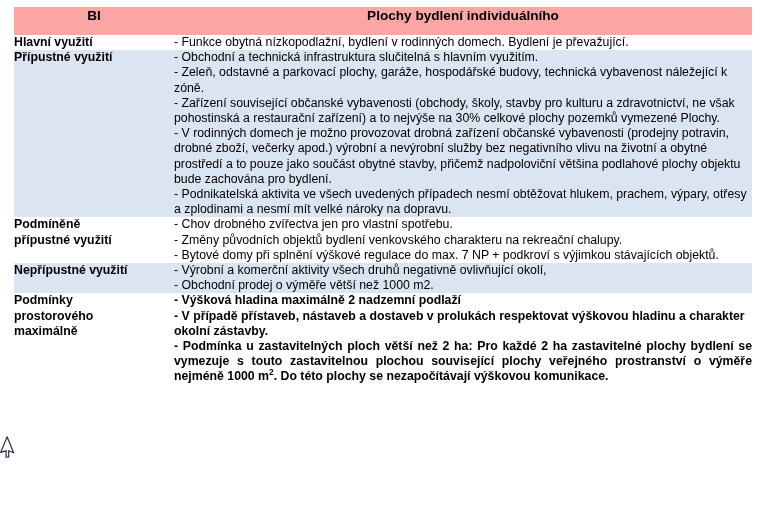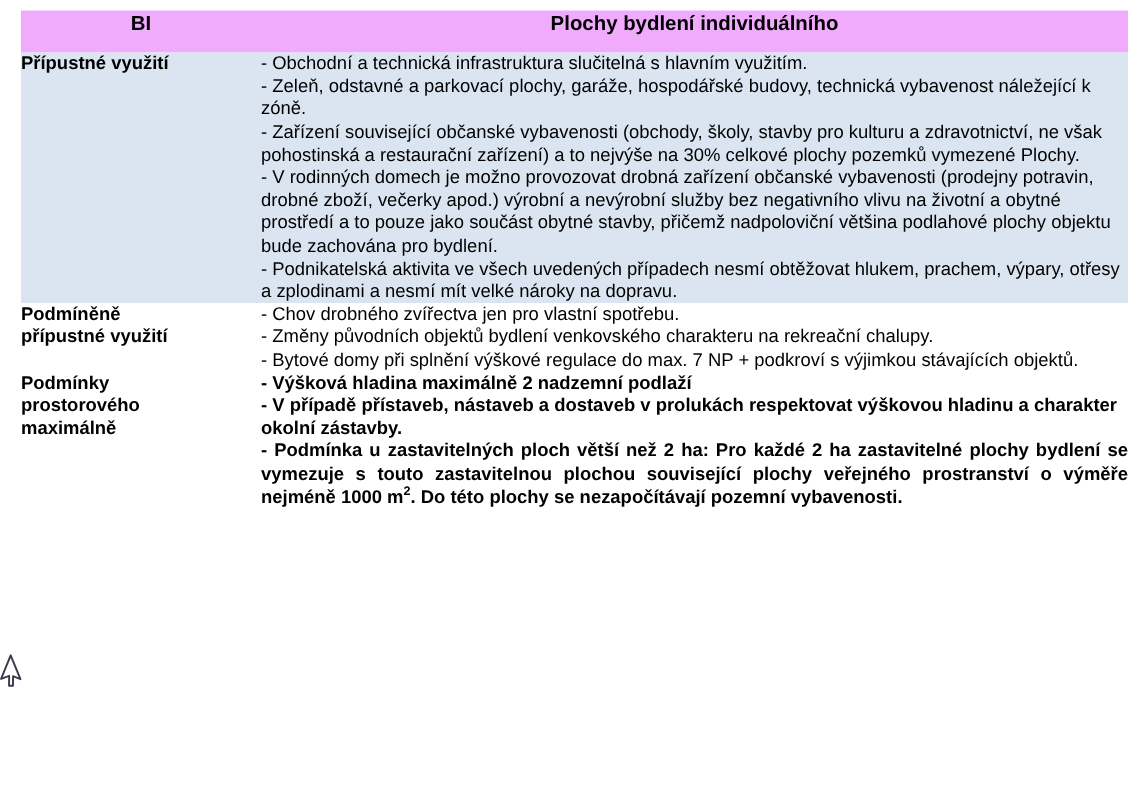--- a/index.html
+++ b/index.html
@@ -42,21 +42,21 @@
 
   #regulation-table th,
   #regulation-table td {
     vertical-align: top;
     padding: 0;
     border: 0;
   }
 
   
   .hdr-row th {
-    background: #f0abfc;
+    background: #fca5a5;
     border-top: 1.6px solid #1f3864;
     border-bottom: 1.6px solid #1f3864;
     font-weight: bold;
     font-size: 13.6px;
     line-height: 17px;
     height: 28px;
   }
   .hdr-row th.cell-code {
     padding: 4px 6px 4px 8px;
     border-right: 1.3px solid #1f3864;
@@ -127,20 +127,28 @@
         <th class="cell-code">
           <span>BI</span>
         </th>
         <th class="cell-desc">
           <span>Plochy bydlení individuálního</span>
         </th>
       </tr>
     </thead>
     <tbody>
 
+      <tr class="data-row row-white">
+        <td class="cell-code">
+          <span class="code-line">Hlavní využití</span>
+        </td>
+        <td class="cell-desc">
+          <p>- Funkce obytná nízkopodlažní, bydlení v rodinných domech. Bydlení je převažující.</p>
+        </td>
+      </tr>
 
       <tr class="data-row row-blue">
         <td class="cell-code">
           <span class="code-line">Přípustné využití</span>
         </td>
         <td class="cell-desc">
           <p>- Obchodní a technická infrastruktura slučitelná s hlavním využitím.</p>
           <p>- Zeleň, odstavné a parkovací plochy, garáže, hospodářské budovy, technická vybavenost náležející k zóně.</p>
           <p>- Zařízení související občanské vybavenosti (obchody, školy, stavby pro kulturu a zdravotnictví, ne však pohostinská a restaurační zařízení) a to nejvýše na 30% celkové plochy pozemků vymezené Plochy.</p>
           <p>- V rodinných domech je možno provozovat drobná zařízení občanské vybavenosti (prodejny potravin, drobné zboží, večerky apod.) výrobní a nevýrobní služby bez negativního vlivu na životní a obytné prostředí a to pouze jako součást obytné stavby, přičemž nadpoloviční většina podlahové plochy objektu bude zachována pro bydlení.</p>
@@ -153,31 +161,40 @@
           <span class="code-line">Podmíněně</span>
           <span class="code-line">přípustné využití</span>
         </td>
         <td class="cell-desc">
           <p>- Chov drobného zvířectva jen pro vlastní spotřebu.</p>
           <p>- Změny původních objektů bydlení venkovského charakteru na rekreační chalupy.</p>
           <p>- Bytové domy při splnění výškové regulace do max. 7 NP + podkroví s výjimkou stávajících objektů.</p>
         </td>
       </tr>
 
+      <tr class="data-row row-blue">
+        <td class="cell-code">
+          <span class="code-line">Nepřípustné využití</span>
+        </td>
+        <td class="cell-desc">
+          <p>- Výrobní a komerční aktivity všech druhů negativně ovlivňující okolí,</p>
+          <p>- Obchodní prodej o výměře větší než 1000 m2.</p>
+        </td>
+      </tr>
 
       <tr class="data-row row-white row-last">
         <td class="cell-code">
           <span class="code-line">Podmínky</span>
           <span class="code-line">prostorového</span>
           <span class="code-line">maximálně</span>
         </td>
         <td class="cell-desc">
           <p>- Výšková hladina maximálně 2 nadzemní podlaží</p>
           <p>- V případě přístaveb, nástaveb a dostaveb v prolukách respektovat výškovou hladinu a charakter okolní zástavby.</p>
-          <p class="justify"><span>- Podmínka u zastavitelných ploch větší než 2 ha: Pro každé 2 ha zastavitelné plochy bydlení se vymezuje s touto zastavitelnou plochou související plochy veřejného prostranství o výměře nejméně 1000 m</span><sup>2</sup><span>. Do této plochy se nezapočítávají pozemní vybavenosti.</span></p>
+          <p class="justify"><span>- Podmínka u zastavitelných ploch větší než 2 ha: Pro každé 2 ha zastavitelné plochy bydlení se vymezuje s touto zastavitelnou plochou související plochy veřejného prostranství o výměře nejméně 1000 m</span><sup>2</sup><span>. Do této plochy se nezapočítávají výškovou komunikace.</span></p>
         </td>
       </tr>
 
     </tbody>
   </table>
 
   <svg id="mouse-cursor" viewBox="0 0 18 24">
     <g transform="rotate(22 9 12)">
       <path d="M4 2 L4 19 L8.2 15.1 L10.6 21.2 L13.0 20.2 L10.7 14.3 L16 14.3 Z" fill="#ffffff" stroke="#3b3b4f" stroke-width="1.3" stroke-linejoin="round"></path>
     </g>

